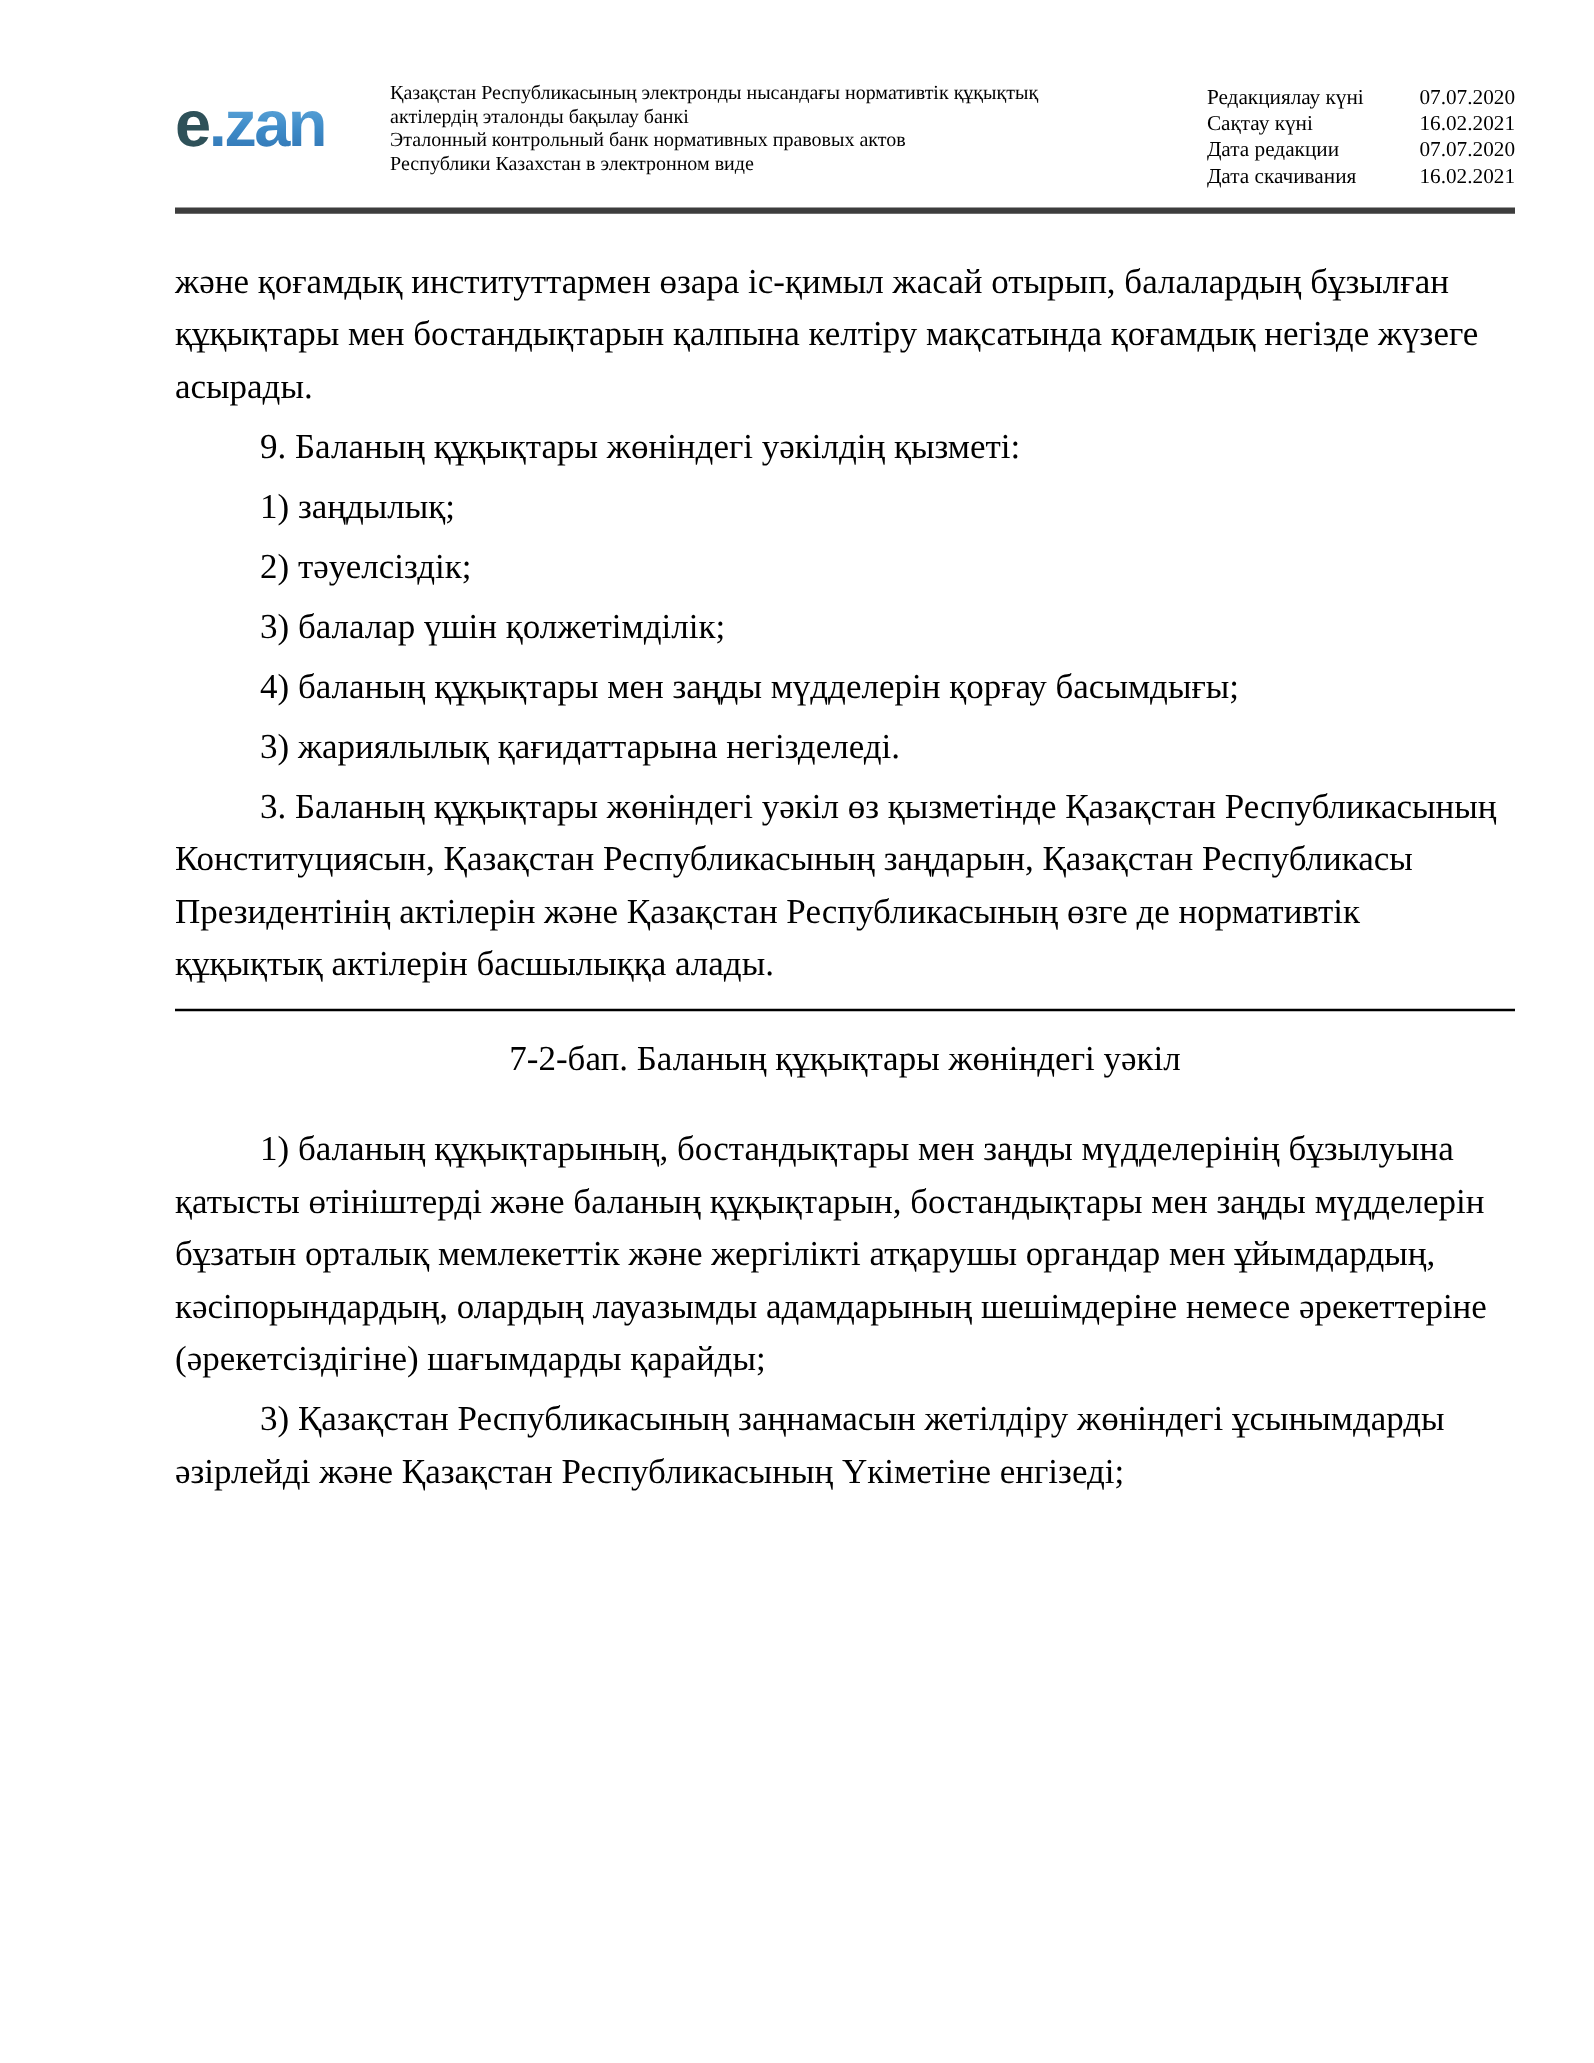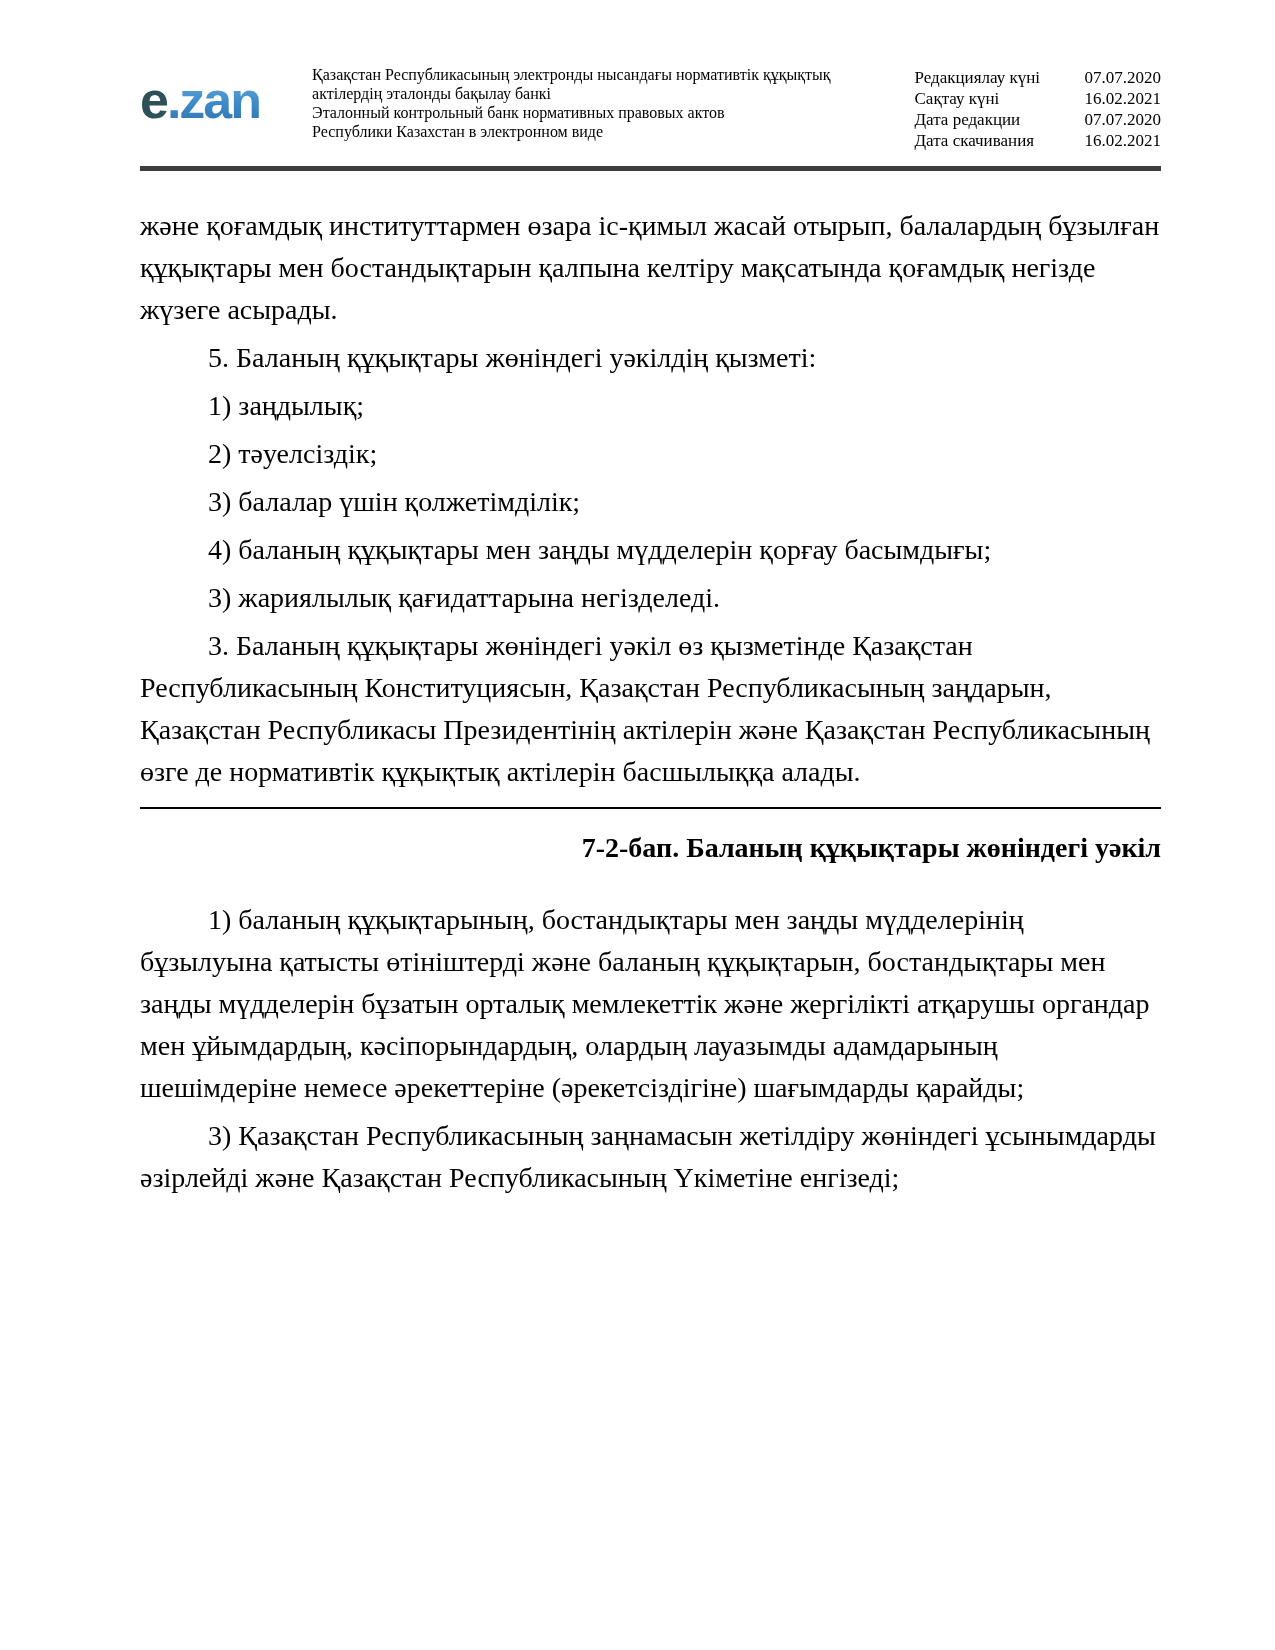--- a/index.html
+++ b/index.html
@@ -6,21 +6,21 @@
   body {
     width: 1275px; height: 1650px;
     background: #ffffff;
     font-family: "Liberation Serif", serif;
     color: #000000;
     overflow: hidden;
   }
   .page {
     box-sizing: border-box;
     width: 1275px; height: 1309px;
-    padding: 58px 114px 0 140px;
+    padding: 58px 63px 0 140px;
   }
   
   .header { display: flex; align-items: flex-start; }
   .logo {
     font-family: "Liberation Sans", sans-serif;
     font-weight: bold;
     font-size: 52px;
     letter-spacing: -2px;
     line-height: 1;
     margin-top: 16px;
@@ -62,22 +62,22 @@
   .doc-body {
     margin-top: 34px;
     font-size: 28px;
     line-height: 42px;
   }
   .doc-body p { margin: 6px 0; }
   .para-continuation { text-indent: 0; }
   .para-indent { text-indent: 68px; }
   .para-note { font-style: italic; text-indent: 68px; }
   .para-heading {
-    font-weight: bold;
-    text-align: right;
+    font-weight: normal;
+    text-align: center;
     text-indent: 0;
     margin: 18px 0 30px 0 !important;
   }
   hr.para-divider {
     border: none;
     border-top: 2px solid #000000;
     margin: 14px 0 6px 0;
   }
 </style>
 </head>
@@ -110,21 +110,21 @@
           <div class="date-label">Дата скачивания</div>
           <div class="date-value">16.02.2021</div>
         </div>
       </div>
   </div>
 
   <hr class="header-rule">
 
   <div class="doc-body" id="doc-body">
       <p class="para-continuation">және қоғамдық институттармен өзара іс-қимыл жасай отырып, балалардың бұзылған құқықтары мен бостандықтарын қалпына келтіру мақсатында қоғамдық негізде жүзеге асырады.</p>
-      <p class="para-indent">5. Баланың құқықтары жөніндегі уәкілдің қызметі:</p>
+      <p class="para-indent">9. Баланың құқықтары жөніндегі уәкілдің қызметі:</p>
       <p class="para-indent">1) заңдылық;</p>
       <p class="para-indent">2) тәуелсіздік;</p>
       <p class="para-indent">3) балалар үшін қолжетімділік;</p>
       <p class="para-indent">4) баланың құқықтары мен заңды мүдделерін қорғау басымдығы;</p>
       <p class="para-indent">3) жариялылық қағидаттарына негізделеді.</p>
       <p class="para-indent">3. Баланың құқықтары жөніндегі уәкіл өз қызметінде Қазақстан Республикасының Конституциясын, Қазақстан Республикасының заңдарын, Қазақстан Республикасы Президентінің актілерін және Қазақстан Республикасының өзге де нормативтік құқықтық актілерін басшылыққа алады.</p>
       <hr class="para-divider">
       <p class="para-heading">7-2-бап. Баланың құқықтары жөніндегі уәкіл</p>
       <p class="para-indent">1) баланың құқықтарының, бостандықтары мен заңды мүдделерінің бұзылуына қатысты өтініштерді және баланың құқықтарын, бостандықтары мен заңды мүдделерін бұзатын орталық мемлекеттік және жергілікті атқарушы органдар мен ұйымдардың, кәсіпорындардың, олардың лауазымды адамдарының шешімдеріне немесе әрекеттеріне (әрекетсіздігіне) шағымдарды қарайды;</p>
       <p class="para-indent">3) Қазақстан Республикасының заңнамасын жетілдіру жөніндегі ұсынымдарды әзірлейді және Қазақстан Республикасының Үкіметіне енгізеді;</p>

